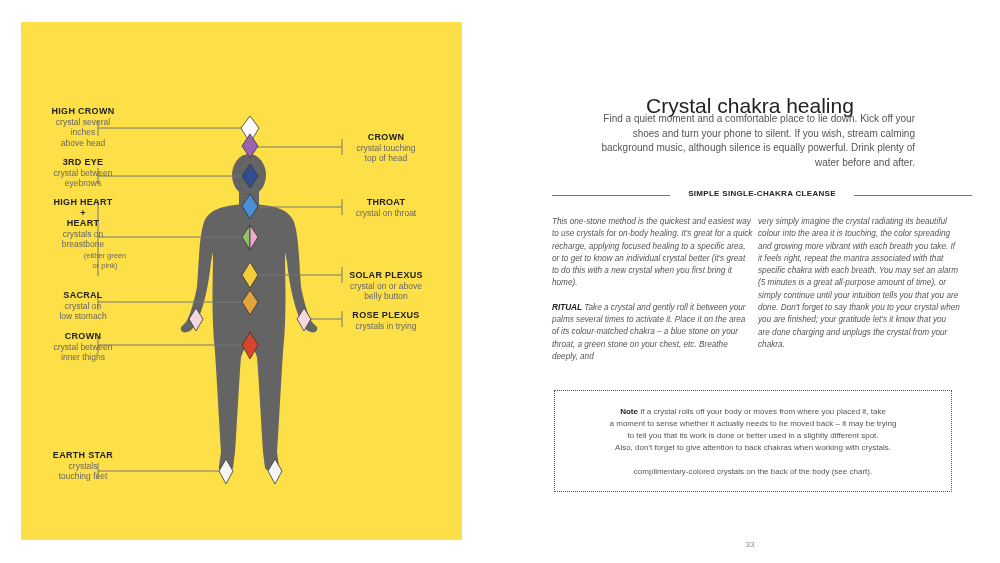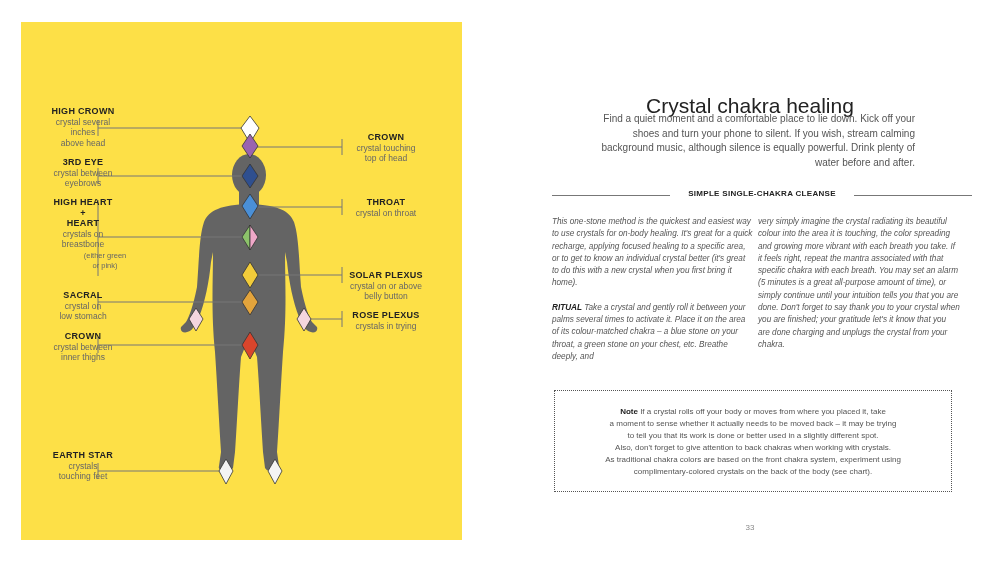--- a/index.html
+++ b/index.html
@@ -26,21 +26,21 @@
   .sec-head .lbl { position: absolute; left: 0; width: 420px; text-align: center; font-size: 8px; font-weight: bold; color: #222; letter-spacing: 0.3px; }
   .col { position: absolute; top: 216px; width: 202px; font-size: 8.2px; line-height: 12.3px; color: #555; }
   .col p { margin: 0 0 12px 0; font-style: italic; }
   .col b { color: #222; }
   .note {
     position: absolute; left: 54px; top: 390px; width: 398px; height: 102px;
     border: 1px dotted #555; box-sizing: border-box; text-align: center;
     font-size: 8px; line-height: 12px; color: #555; padding-top: 15px;
   }
   .note b { color: #222; }
-  .pagenum { position: absolute; left: 230px; width: 40px; top: 523px; text-align: center; font-size: 8px; color: #888; }
+  .pagenum { position: absolute; left: 230px; width: 40px; top: 540px; text-align: center; font-size: 8px; color: #888; }
 </style>
 </head>
 <body>
 
 <div class="left-page">
   <svg class="body" width="441" height="518" viewBox="0 0 441 518">
 
     <g fill="#646464">
       <ellipse cx="228" cy="153" rx="17" ry="21"></ellipse>
       <rect x="218" y="165" width="20" height="22"></rect>
@@ -158,18 +158,18 @@
   </div>
   <div class="col" style="left:258px;">
     <p>very simply imagine the crystal radiating its beautiful colour into the area it is touching, the color spreading and growing more vibrant with each breath you take. If it feels right, repeat the mantra associated with that specific chakra with each breath. You may set an alarm (5 minutes is a great all-purpose amount of time), or simply continue until your intuition tells you that you are done. Don't forget to say thank you to your crystal when you are finished; your gratitude let's it know that you are done charging and unplugs the crystal from your chakra.</p>
   </div>
 
   <div class="note">
     <b>Note</b><span> If a crystal rolls off your body or moves from where you placed it, take</span><br>
     <span>a moment to sense whether it actually needs to be moved back – it may be trying</span><br>
     <span>to tell you that its work is done or better used in a slightly different spot.</span><br>
     <span>Also, don't forget to give attention to back chakras when working with crystals.</span><br>
-    <span>As traditional chakra colors are based on the front chakra system, experiment using</span><br>
+    <br>
     <span>complimentary-colored crystals on the back of the body (see chart).</span>
   </div>
 
   <div class="pagenum">33</div>
 </div>
 
 </body></html>

